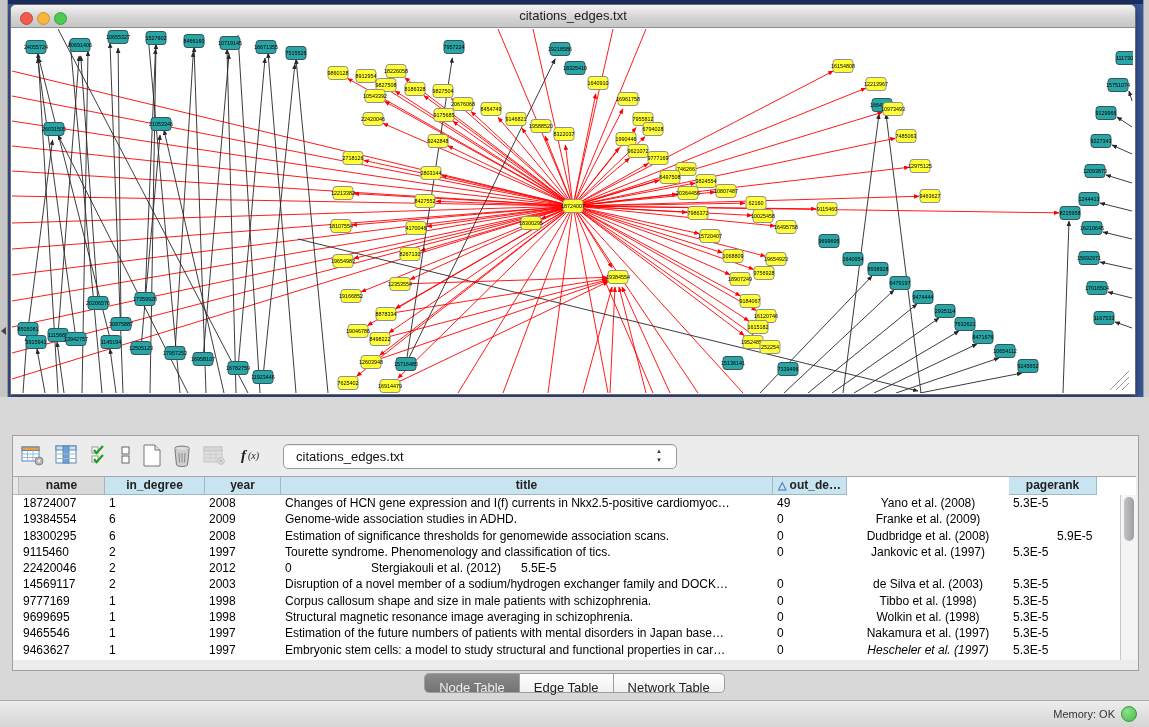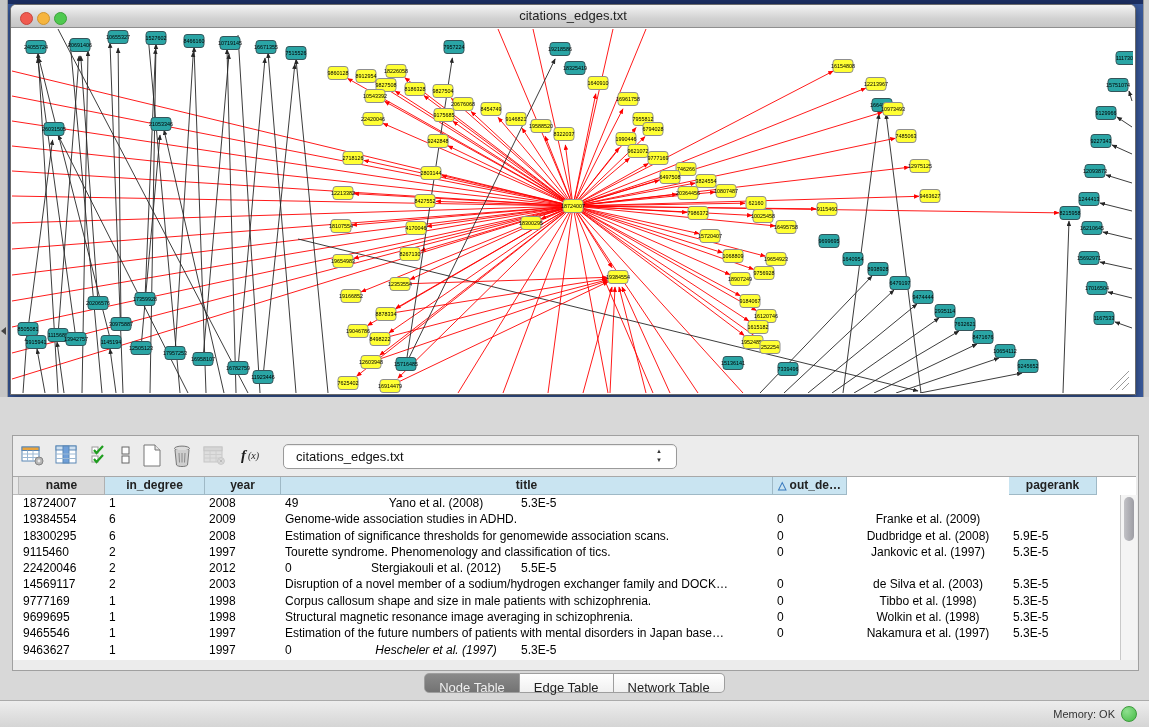--- a/index.html
+++ b/index.html
@@ -570,20 +570,21 @@
             <div class="th" style="width: 74px;"><span class="sort">△</span>out_de…</div>
             <div class="th" style="width: 162px; margin-top: 24px;">short</div>
             <div class="th" style="width: 88px;">pagerank</div>
           </div>
         <div id="tbody" class="abs">
             <div class="tr">
               <div style="width: 6px; flex: 0 0 auto;"></div>
               <div class="td" style="width: 86px; flex: 0 0 auto;">18724007</div>
               <div class="td" style="width: 100px; flex: 0 0 auto;">1</div>
               <div class="td" style="width: 76px; flex: 0 0 auto;">2008</div>
+              <div class="td" style="width: 492px; flex: 0 0 auto;">Changes of HCN gene expression and I(f) currents in Nkx2.5-positive cardiomyoc…</div>
               <div class="td" style="width: 74px; flex: 0 0 auto;">49</div>
               <div class="td c" style="width: 162px; flex: 0 0 auto;">Yano et al. (2008)</div>
               <div class="td" style="width: 88px; flex: 0 0 auto;">5.3E-5</div>
             </div>
             <div class="tr">
               <div style="width: 6px; flex: 0 0 auto;"></div>
               <div class="td" style="width: 86px; flex: 0 0 auto;">19384554</div>
               <div class="td" style="width: 100px; flex: 0 0 auto;">6</div>
               <div class="td" style="width: 76px; flex: 0 0 auto;">2009</div>
               <div class="td" style="width: 492px; flex: 0 0 auto;">Genome-wide association studies in ADHD.</div>
@@ -592,21 +593,21 @@
               <div class="td" style="width: 88px; flex: 0 0 auto; margin-top: 44px;">5.6E-5</div>
             </div>
             <div class="tr">
               <div style="width: 6px; flex: 0 0 auto;"></div>
               <div class="td" style="width: 86px; flex: 0 0 auto;">18300295</div>
               <div class="td" style="width: 100px; flex: 0 0 auto;">6</div>
               <div class="td" style="width: 76px; flex: 0 0 auto;">2008</div>
               <div class="td" style="width: 492px; flex: 0 0 auto;">Estimation of significance thresholds for genomewide association scans.</div>
               <div class="td" style="width: 74px; flex: 0 0 auto;">0</div>
               <div class="td c" style="width: 162px; flex: 0 0 auto;">Dudbridge et al. (2008)</div>
-              <div class="td" style="width: 88px; flex: 0 0 auto;">5.9E-5</div>
+              <div class="td" style="width: 88px; flex: 0 0 auto; margin-left: 44px;">5.9E-5</div>
             </div>
             <div class="tr">
               <div style="width: 6px; flex: 0 0 auto;"></div>
               <div class="td" style="width: 86px; flex: 0 0 auto;">9115460</div>
               <div class="td" style="width: 100px; flex: 0 0 auto;">2</div>
               <div class="td" style="width: 76px; flex: 0 0 auto;">1997</div>
               <div class="td" style="width: 492px; flex: 0 0 auto;">Tourette syndrome. Phenomenology and classification of tics.</div>
               <div class="td" style="width: 74px; flex: 0 0 auto;">0</div>
               <div class="td c" style="width: 162px; flex: 0 0 auto;">Jankovic et al. (1997)</div>
               <div class="td" style="width: 88px; flex: 0 0 auto;">5.3E-5</div>
@@ -658,20 +659,21 @@
               <div class="td" style="width: 492px; flex: 0 0 auto;">Estimation of the future numbers of patients with mental disorders in Japan base…</div>
               <div class="td" style="width: 74px; flex: 0 0 auto;">0</div>
               <div class="td c" style="width: 162px; flex: 0 0 auto;">Nakamura et al. (1997)</div>
               <div class="td" style="width: 88px; flex: 0 0 auto;">5.3E-5</div>
             </div>
             <div class="tr">
               <div style="width: 6px; flex: 0 0 auto;"></div>
               <div class="td" style="width: 86px; flex: 0 0 auto;">9463627</div>
               <div class="td" style="width: 100px; flex: 0 0 auto;">1</div>
               <div class="td" style="width: 76px; flex: 0 0 auto;">1997</div>
+              <div class="td" style="width: 492px; flex: 0 0 auto;">Embryonic stem cells: a model to study structural and functional properties in car…</div>
               <div class="td" style="width: 74px; flex: 0 0 auto;">0</div>
               <div class="td c" style="width: 162px; flex: 0 0 auto; font-style: italic;">Hescheler et al. (1997)</div>
               <div class="td" style="width: 88px; flex: 0 0 auto;">5.3E-5</div>
             </div>
           </div>
         <div id="vscroll" class="abs">
           <div id="vthumb" class="abs"></div>
         </div>
       </div>
     </div>

